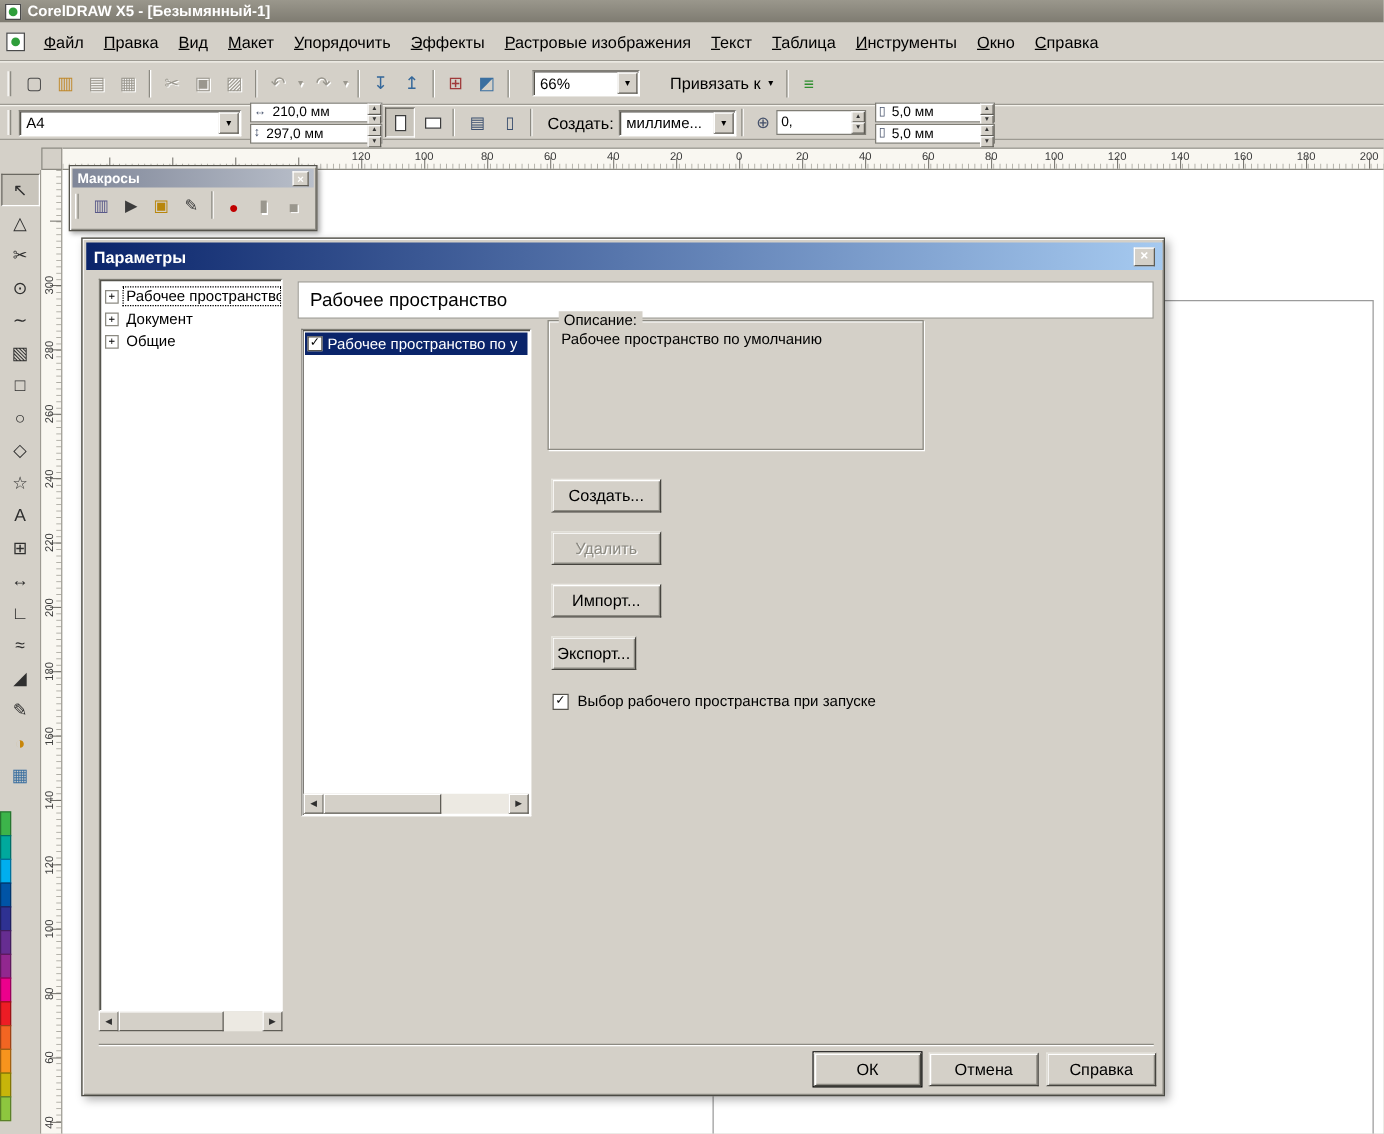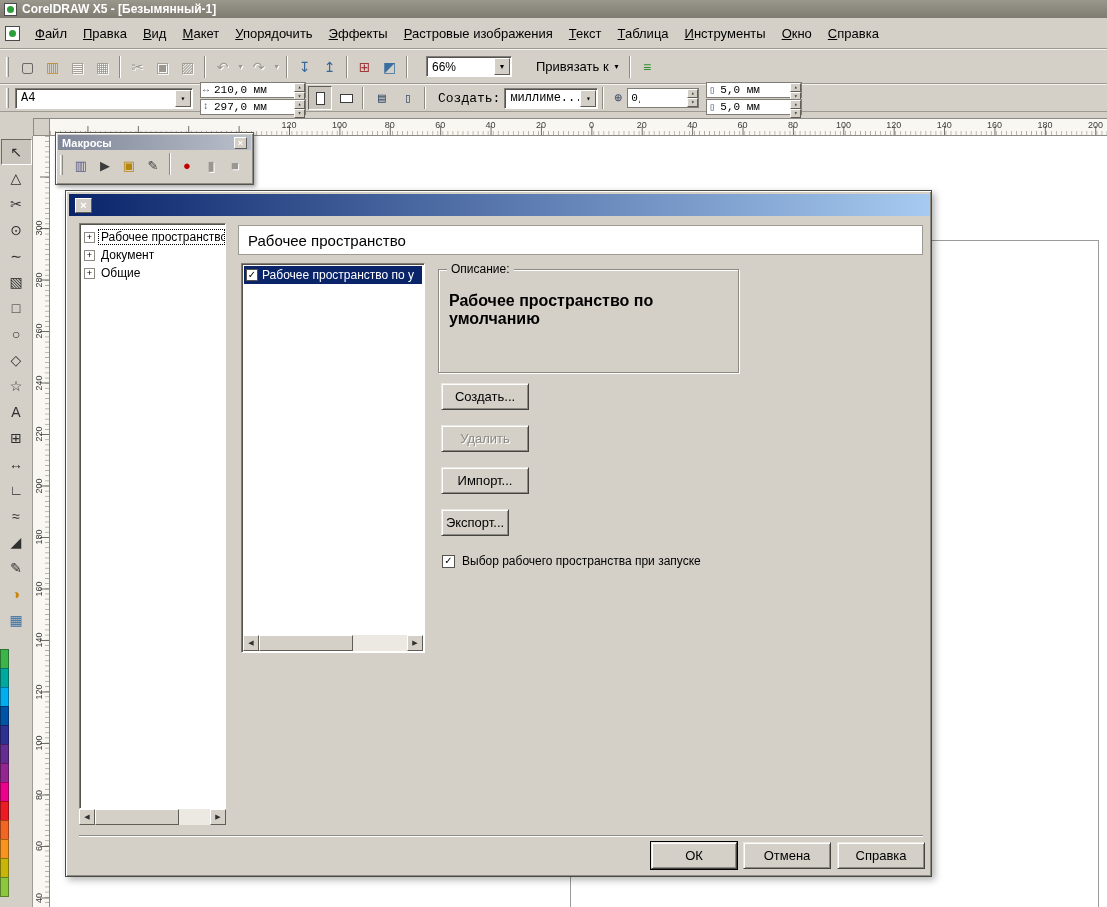--- a/index.html
+++ b/index.html
@@ -17,21 +17,21 @@
   border-bottom:1px solid #9d9a92;display:flex;align-items:center;padding:0 5px;}
 .docicon{width:15px;height:15px;background:#fff;border:1px solid #4a4a4a;position:relative;margin-right:7px;flex:0 0 auto;}
 .docicon::after{content:"";position:absolute;left:3px;top:3px;width:7px;height:7px;border-radius:50%;background:#2e9e3a;}
 .menu-items{display:flex;justify-content:flex-end;}
 .menu-item{padding:3px 8px;font-size:13px;white-space:nowrap;}
 .menu-item::first-letter{text-decoration:underline;}
 
 .bar{position:absolute;left:0;width:100%;background:#d4d0c8;border-top:1px solid #f4f2ec;
   border-bottom:1px solid #9d9a92;display:flex;align-items:center;padding:0 4px;}
 .stdbar{top:49px;height:35px;}
-.propbar{top:84px;height:28px;font-family:Liberation Mono, monospace;}
+.propbar{top:84px;height:28px;}
 .grip{width:3px;height:20px;border-left:1px solid #fff;border-right:1px solid #8c8a82;margin:0 6px 0 2px;flex:0 0 auto;}
 .tb-buttons{display:flex;align-items:center;}
 .tbtn{width:25px;height:24px;display:flex;align-items:center;justify-content:center;flex:0 0 auto;}
 .tbtn .glyph{font-size:14px;color:#3c3c3c;}
 .tbtn.caretbtn{width:11px;}
 .tbtn.caretbtn .glyph{font-size:8px;}
 .tbtn.disabled .glyph{color:#9a978e;text-shadow:1px 1px 0 #fff;}
 .tb-sep{width:2px;height:22px;border-left:1px solid #8c8a82;border-right:1px solid #fff;margin:0 4px;flex:0 0 auto;}
 .combo{height:21px;background:#fff;border:1px solid;border-color:#7f7d75 #fff #fff #7f7d75;
   box-shadow:inset 1px 1px 0 #55534c;display:flex;align-items:center;flex:0 0 auto;}
@@ -134,24 +134,24 @@
   border:1px solid #9d9a92;display:flex;align-items:center;padding-left:9px;font-size:15px;}
 .listbox{position:absolute;left:175px;top:72px;width:184px;height:390px;background:#fff;
   border:1px solid;border-color:#7f7d75 #fff #fff #7f7d75;box-shadow:inset 1px 1px 0 #55534c;}
 .list-item{display:flex;align-items:center;gap:4px;height:18px;margin:2px;padding-left:2px;}
 .list-item.selected{background:#0a246a;color:#fff;}
 .cb{width:12px;height:12px;background:#fff;border:1px solid #55534c;display:flex;align-items:center;
   justify-content:center;flex:0 0 auto;}
 .cb i{font-style:normal;font-size:10px;font-weight:bold;color:#000;line-height:10px;}
 .li-label{font-size:12px;white-space:nowrap;overflow:hidden;}
 .list-scroll{position:absolute;left:1px;right:1px;bottom:1px;}
-.groupbox{position:absolute;left:372px;top:78px;width:301px;height:104px;border:1px solid #8c8a82;
+.groupbox{position:absolute;left:372px;top:65px;width:301px;height:104px;border:1px solid #8c8a82;
   box-shadow:1px 1px 0 #fff,inset 1px 1px 0 #fff;}
 .gb-label{position:absolute;left:8px;top:-8px;background:#d4d0c8;padding:0 4px;font-size:12px;}
-.gb-text{padding:22px 10px;font-size:16px;font-weight:bold;}
+.gb-text{padding:7px 10px;font-size:12px;}
 .btn{position:absolute;height:27px;background:#d4d0c8;border:1px solid;
   border-color:#e9e7e1 #45433e #45433e #e9e7e1;box-shadow:inset 1px 1px 0 #fff,inset -1px -1px 0 #8c8a82;
   display:flex;align-items:center;justify-content:center;font-size:13px;cursor:default;}
 .btn.disabled{color:#8c8a82;text-shadow:1px 1px 0 #fff;}
 .btn.default{box-shadow:inset 1px 1px 0 #fff,inset -1px -1px 0 #8c8a82,0 0 0 1px #000;}
 .startup{position:absolute;left:376px;top:363px;display:flex;align-items:center;gap:7px;font-size:12px;}
 .startup .cb{width:13px;height:13px;}
 .sepline{position:absolute;left:13px;top:644px;width:844px;height:2px;
   border-top:1px solid #8c8a82;border-bottom:1px solid #fff;}
 .glyph{font-style:normal;}
@@ -467,20 +467,21 @@
         </div>
         <div class="mbtn disabled">
           <span class="glyph">■</span>
         </div>
       </div>
   </div>
 </div>
 
 <div class="dialog">
   <div class="dlg-title">
+    <span>Параметры</span>
     <div class="dlg-close">
         <i>×</i>
       </div>
   </div>
 
   <div class="tree-panel">
       <div class="tree-row">
         <span class="expander">+</span>
         <span class="tree-label focused">Рабочее пространство</span>
       </div>

